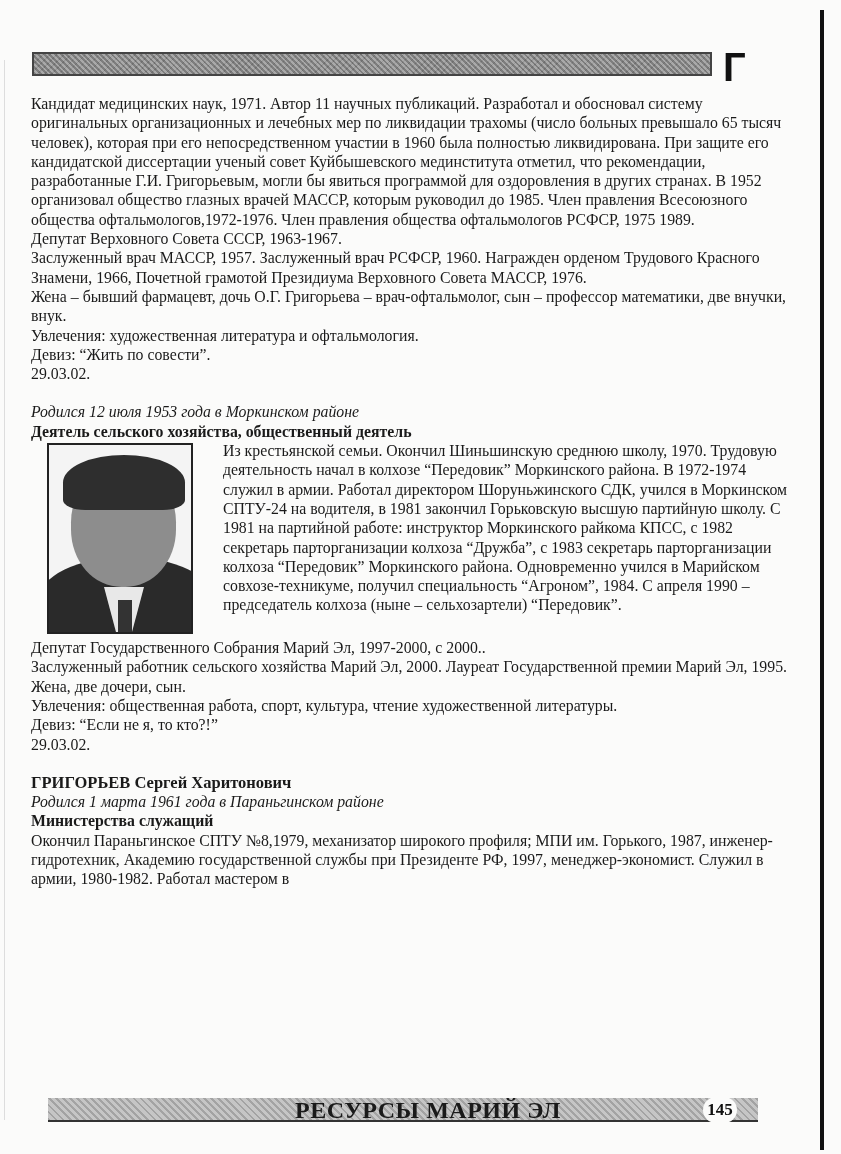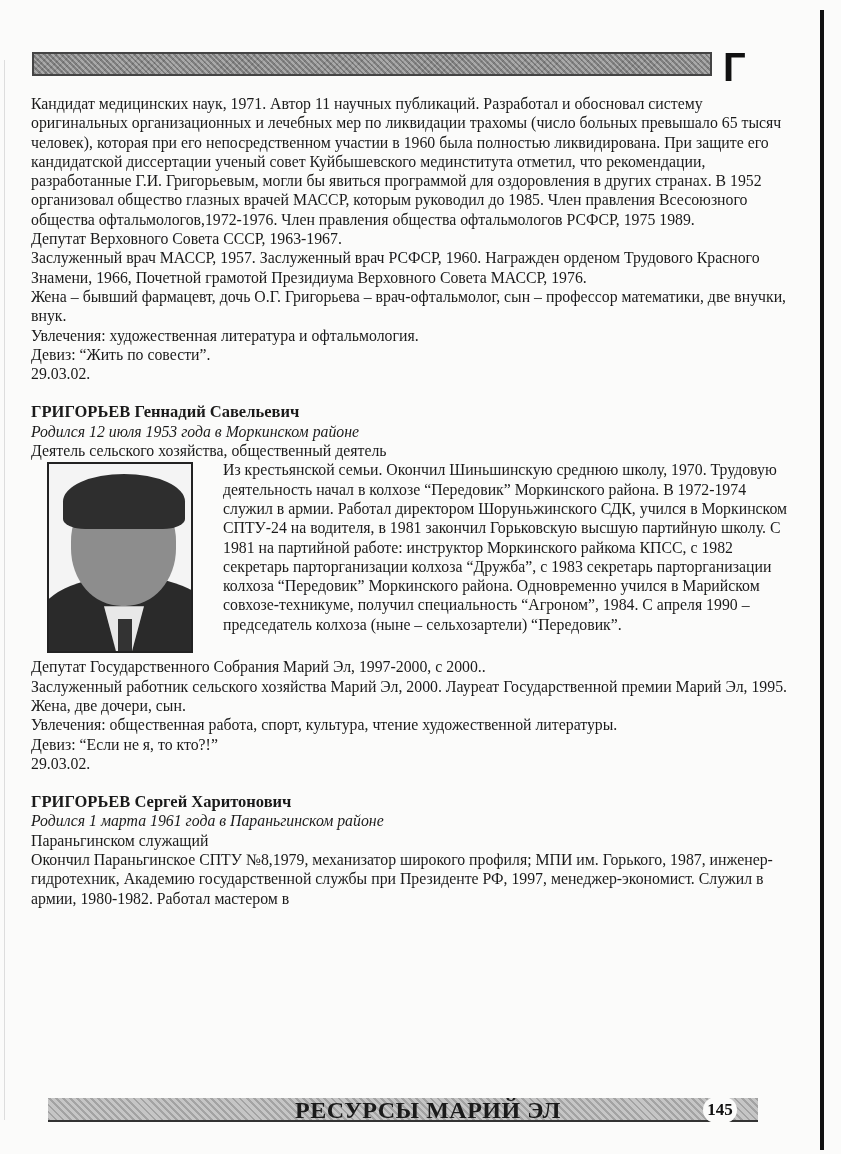--- a/index.html
+++ b/index.html
@@ -19,21 +19,21 @@
   }
   .letter-mark {
     position: absolute; left: 723px; top: 50px; font-family: "Liberation Sans", sans-serif;
     font-weight: bold; font-size: 40px; line-height: 34px; color: #111;
   }
   .content { position: absolute; left: 31px; top: 94px; width: 760px; font-size: 15.8px; line-height: 19.3px; }
   .content p { margin: 0; }
   .gap { height: 19px; }
   .name { font-weight: bold; font-size: 16.5px; }
   .birth { font-style: italic; }
-  .role { font-weight: normal; }
+  .role { font-weight: bold; }
   .with-photo { position: relative; margin-left: 16px; }
   .photo {
     float: left; width: 146px; height: 191px; margin: 2px 30px 4px 0; border: 2px solid #222; box-sizing: border-box;
     background: #f4f4f4; position: relative; overflow: hidden;
   }
   .photo .suit { position: absolute; left: -10px; bottom: -10px; width: 175px; height: 85px; background: #2a2a2a; border-radius: 50% 50% 0 0; }
   .photo .shirt { position: absolute; left: 55px; bottom: 0; width: 40px; height: 45px; background: #e8e8e8; clip-path: polygon(0 0,100% 0,70% 100%,30% 100%); }
   .photo .tie { position: absolute; left: 69px; bottom: 0; width: 14px; height: 32px; background: #333; }
   .photo .face { position: absolute; left: 22px; top: 22px; width: 105px; height: 120px; background: #8d8d8d; border-radius: 46% 46% 48% 48%; }
   .photo .hair { position: absolute; left: 14px; top: 10px; width: 122px; height: 55px; background: #2e2e2e; border-radius: 55% 55% 20% 20%; }
@@ -70,21 +70,20 @@
     <p>Заслуженный врач МАССР, 1957. Заслуженный врач РСФСР, 1960. Награжден орденом Трудового Красного Знамени, 1966, Почетной грамотой Президиума Верховного Совета МАССР, 1976.</p>
     <p>Жена – бывший фармацевт, дочь О.Г. Григорьева – врач-офтальмолог, сын – профессор математики, две внучки, внук.</p>
     <p>Увлечения: художественная литература и офтальмология.</p>
     <p>Девиз: “Жить по совести”.</p>
     <p>29.03.02.</p>
   </section>
 
   <div class="gap"></div>
 
   <section>
-    <p class="name">ГРИГОРЬЕВ Геннадий Савельевич</p>
     <p class="birth">Родился 12 июля 1953 года в Моркинском районе</p>
     <p class="role">Деятель сельского хозяйства, общественный деятель</p>
     <div class="with-photo">
       <div class="photo">
         <div class="suit"></div>
         <div class="shirt"></div>
         <div class="tie"></div>
         <div class="face"></div>
         <div class="hair"></div>
       </div>
@@ -97,20 +96,20 @@
     <p>Увлечения: общественная работа, спорт, культура, чтение художественной литературы.</p>
     <p>Девиз: “Если не я, то кто?!”</p>
     <p>29.03.02.</p>
   </section>
 
   <div class="gap"></div>
 
   <section>
     <p class="name">ГРИГОРЬЕВ Сергей Харитонович</p>
     <p class="birth">Родился 1 марта 1961 года в Параньгинском районе</p>
-    <p class="role">Параньгинском служащий</p>
+    <p class="role">Министерства служащий</p>
     <p>Окончил Параньгинское СПТУ №8,1979, механизатор широкого профиля; МПИ им. Горького, 1987, инженер-гидротехник, Академию государственной службы при Президенте РФ, 1997, менеджер-экономист. Служил в армии, 1980-1982. Работал мастером в</p>
   </section>
 </div>
 
 <div class="bottom-band"></div>
 <div class="footer-title">РЕСУРСЫ МАРИЙ ЭЛ</div>
 <div class="page-num">145</div>
 
 </body></html>

